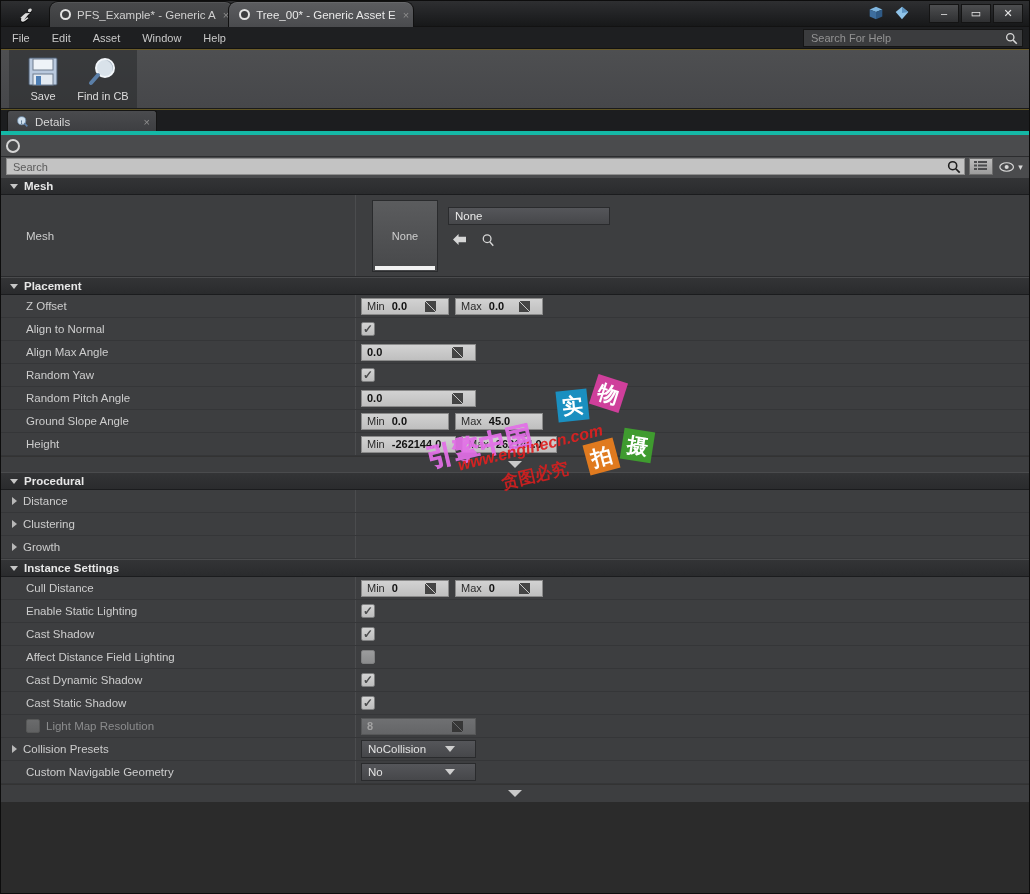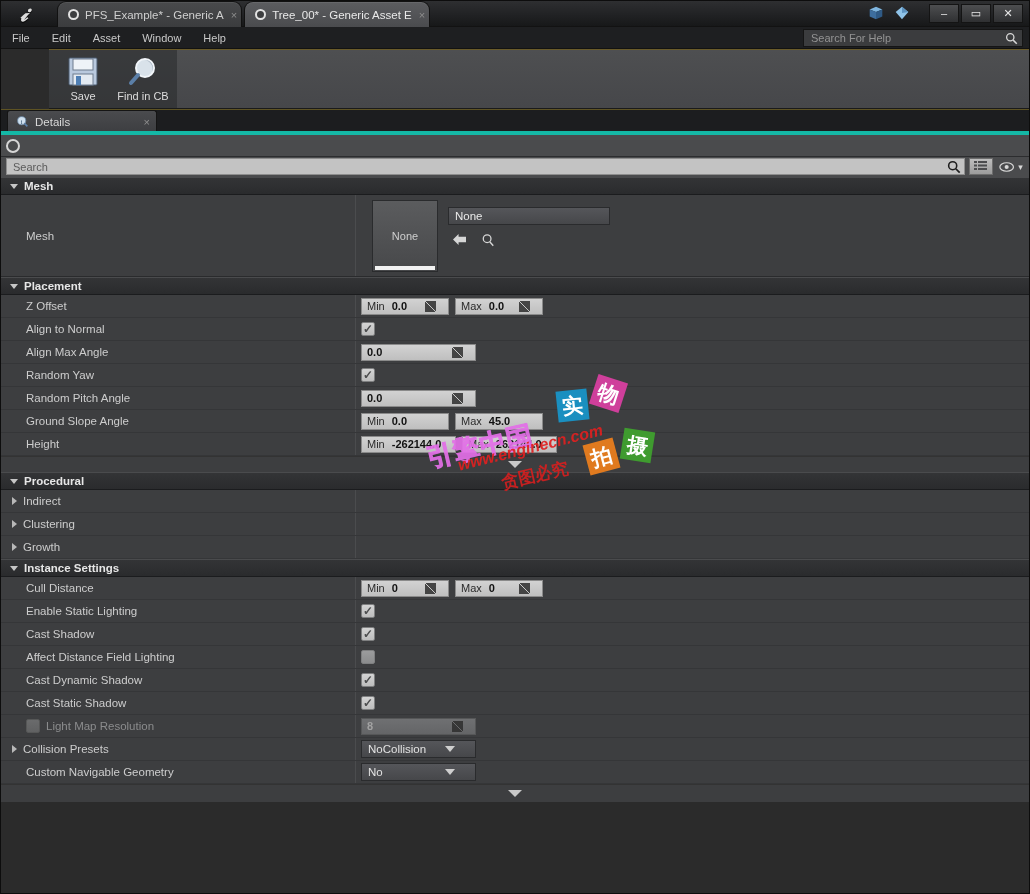--- a/index.html
+++ b/index.html
@@ -39,21 +39,20 @@
     padding: 0 4px 0 10px;
     margin-right: -6px;
     border-radius: 9px 9px 0 0;
     font-size: 11.5px;
     color: #cfcfcf;
     background: linear-gradient(180deg,#494a4c 0%, #3b3c3e 100%);
     border: 1px solid #111;
     border-bottom: none;
     box-shadow: inset 0 1px 0 rgba(255,255,255,0.07);
     white-space: nowrap;
-    margin-left: 8px;
   }
   .tab.active {
     background: linear-gradient(180deg,#5c5d60 0%, #4a4b4e 100%);
     color: #e9e9e9;
     z-index: 3;
   }
   .tab .dot {
     width: 11px; height: 11px; border-radius: 50%;
     border: 2px solid #e3e3e3;
     background: #3d3e40;
@@ -104,23 +103,22 @@
   .help-search .ph { flex: 1; color: #939393; font-size: 11px; }
   .help-search .mag { color: #cfcfcf; font-size: 12px; }
 
   
   .toolbar {
     height: 60px;
     background: linear-gradient(180deg,#4e4f51 0%, #46474a 100%);
     border-bottom: 1px solid #1a1a1a;
     border-top: 1px solid #6a5b2a;
     display: flex; align-items: center;
-    padding-left: 0;
+    padding-left: 8px;
     position: relative;
-    margin-left: 48px;
   }
   .tb-panel {
     display: flex; align-items: flex-start; gap: 4px;
     background: rgba(40,41,43,0.55);
     padding: 3px 6px 2px 6px;
     height: 58px;
   }
   .tb-btn {
     width: 56px; height: 54px;
     display: flex; flex-direction: column;
@@ -614,21 +612,21 @@
     </div>
 
     <div class="cat">
       <span class="tri-down"></span>
       <span>Procedural</span>
     </div>
 
     <div class="prow">
       <div class="plabel sub">
         <span class="tri-right"></span>
-        <span>Indirect</span>
+        <span>Distance</span>
       </div>
       <div class="pvalue"></div>
     </div>
 
     <div class="prow">
       <div class="plabel sub">
         <span class="tri-right"></span>
         <span>Clustering</span>
       </div>
       <div class="pvalue"></div>

